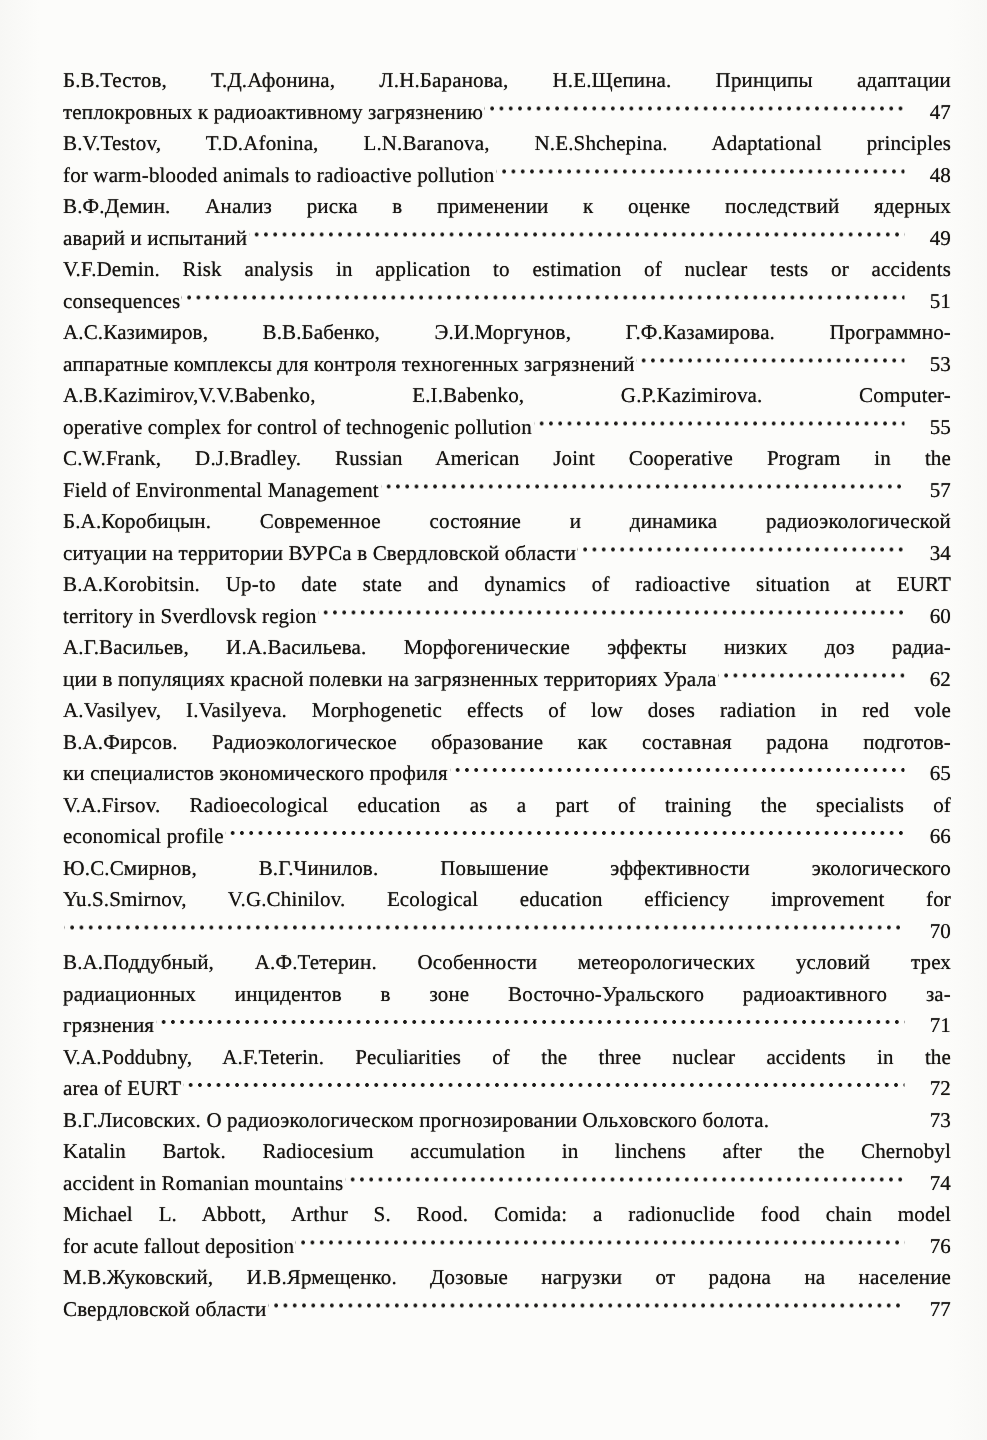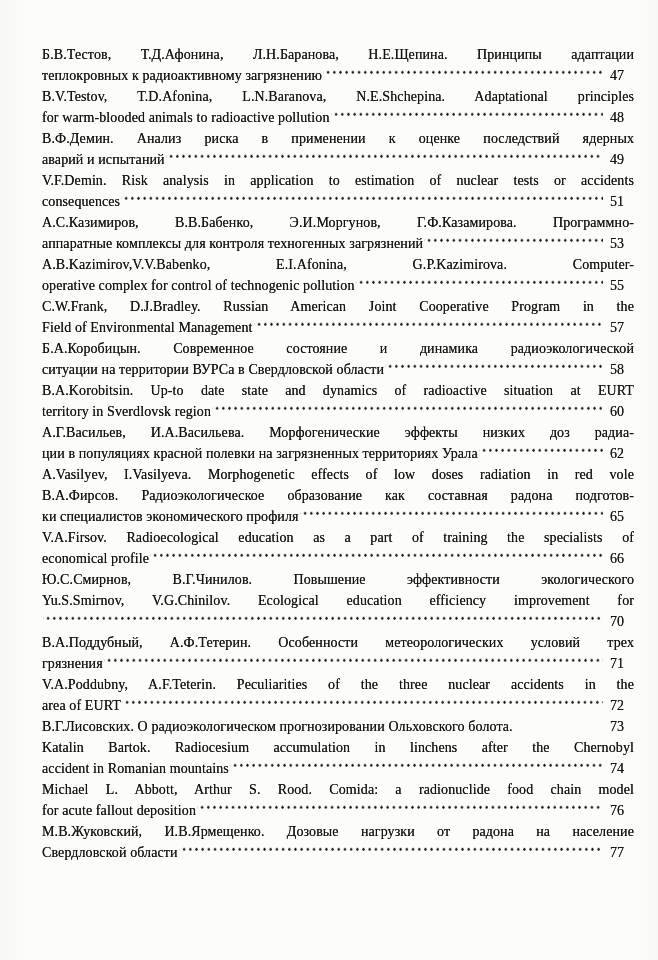--- a/index.html
+++ b/index.html
@@ -61,20 +61,21 @@
     background-repeat: repeat-x;
     background-position: left 2px bottom 3.2px;
   }
   .leader.nodots {
     background: none;
   }
   .pagenum {
     flex: 0 0 auto;
     min-width: 24px;
     padding-left: 7px;
+    text-align: right;
   }
 </style>
 </head>
 <body>
 
 <div class="scan-page">
   <div class="toc-list">
       <div class="line full"><span>Б.В.Тестов, Т.Д.Афонина, Л.Н.Баранова, Н.Е.Щепина. Принципы адаптации</span></div>
       <div class="line has-page">
         <span class="txt">теплокровных к радиоактивному загрязнению</span>
@@ -98,37 +99,37 @@
         <span class="txt">consequences</span>
         <span class="leader"></span>
         <span class="pagenum">51</span>
       </div>
       <div class="line full"><span>А.С.Казимиров, В.В.Бабенко, Э.И.Моргунов, Г.Ф.Казамирова. Программно-</span></div>
       <div class="line has-page">
         <span class="txt">аппаратные комплексы для контроля техногенных загрязнений</span>
         <span class="leader"></span>
         <span class="pagenum">53</span>
       </div>
-      <div class="line full"><span>A.B.Kazimirov,V.V.Babenko, E.I.Afonina, G.P.Kazimirova. Computer-</span></div>
+      <div class="line full"><span>A.B.Kazimirov,V.V.Babenko, E.I.Babenko, G.P.Kazimirova. Computer-</span></div>
       <div class="line has-page">
         <span class="txt">operative complex for control of technogenic pollution</span>
         <span class="leader"></span>
         <span class="pagenum">55</span>
       </div>
       <div class="line full"><span>C.W.Frank, D.J.Bradley. Russian American Joint Cooperative Program in the</span></div>
       <div class="line has-page">
         <span class="txt">Field of Environmental Management</span>
         <span class="leader"></span>
         <span class="pagenum">57</span>
       </div>
       <div class="line full"><span>Б.А.Коробицын. Современное состояние и динамика радиоэкологической</span></div>
       <div class="line has-page">
         <span class="txt">ситуации на территории ВУРСа в Свердловской области</span>
         <span class="leader"></span>
-        <span class="pagenum">58</span>
+        <span class="pagenum">34</span>
       </div>
       <div class="line full"><span>B.A.Korobitsin. Up-to date state and dynamics of radioactive situation at EURT</span></div>
       <div class="line has-page">
         <span class="txt">territory in Sverdlovsk region</span>
         <span class="leader"></span>
         <span class="pagenum">60</span>
       </div>
       <div class="line full"><span>А.Г.Васильев, И.А.Васильева. Морфогенические эффекты низких доз радиа-</span></div>
       <div class="line has-page">
         <span class="txt">ции в популяциях красной полевки на загрязненных территориях Урала</span>
@@ -148,20 +149,21 @@
         <span class="leader"></span>
         <span class="pagenum">66</span>
       </div>
       <div class="line full"><span>Ю.С.Смирнов, В.Г.Чинилов. Повышение эффективности экологического</span></div>
       <div class="line full"><span>Yu.S.Smirnov, V.G.Chinilov. Ecological education efficiency improvement for</span></div>
       <div class="line has-page">
         <span class="leader"></span>
         <span class="pagenum">70</span>
       </div>
       <div class="line full"><span>В.А.Поддубный, А.Ф.Тетерин. Особенности метеорологических условий трех</span></div>
+      <div class="line full"><span>радиационных инцидентов в зоне Восточно-Уральского радиоактивного за-</span></div>
       <div class="line has-page">
         <span class="txt">грязнения</span>
         <span class="leader"></span>
         <span class="pagenum">71</span>
       </div>
       <div class="line full"><span>V.A.Poddubny, A.F.Teterin. Peculiarities of the three nuclear accidents in the</span></div>
       <div class="line has-page">
         <span class="txt">area of EURT</span>
         <span class="leader"></span>
         <span class="pagenum">72</span>

